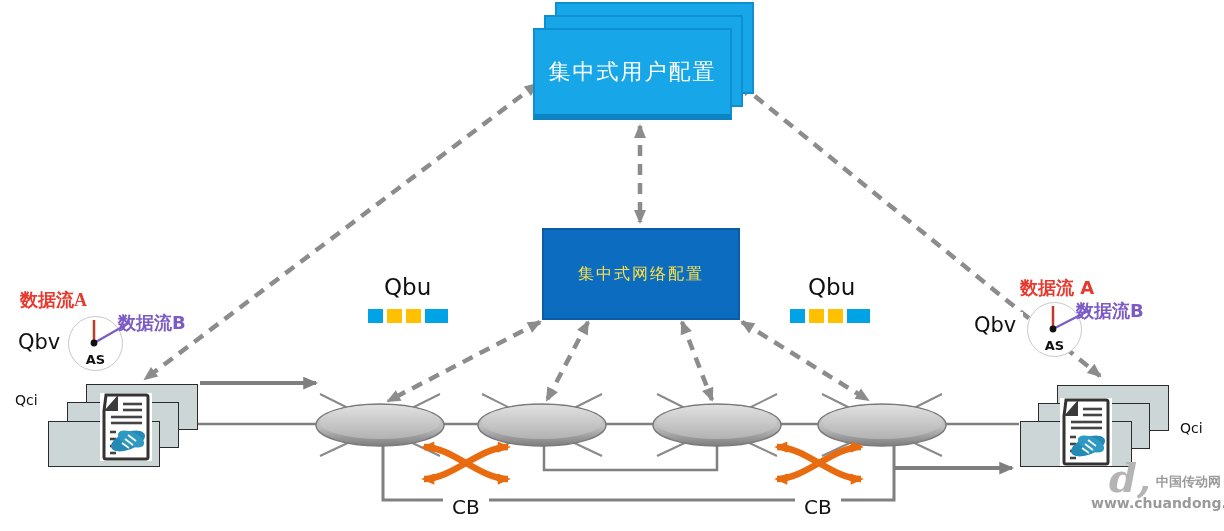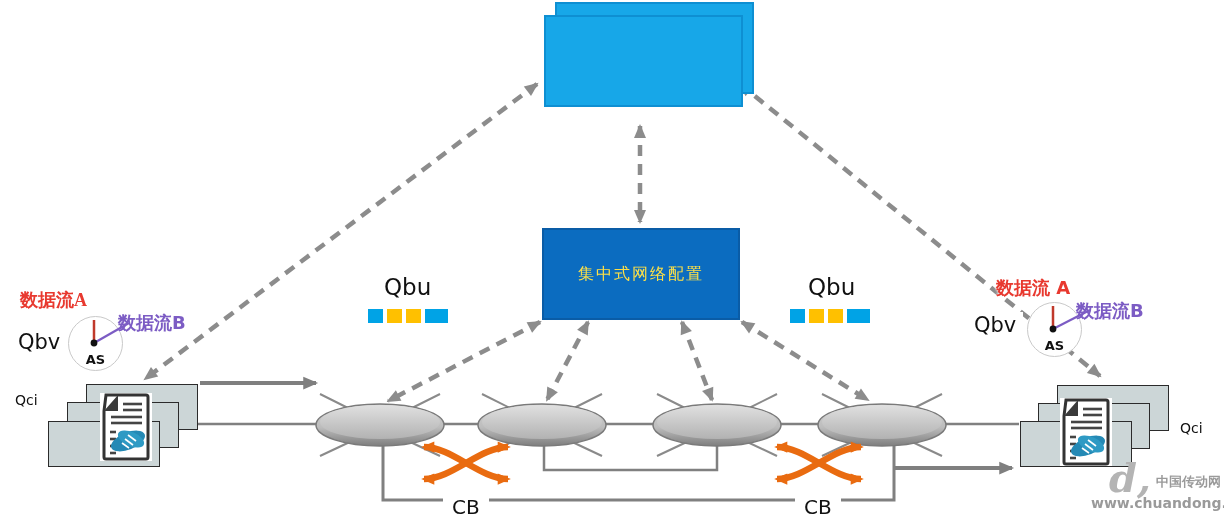--- a/index.html
+++ b/index.html
@@ -159,20 +159,23 @@
     <g stroke="#e96b10" stroke-width="6.5" fill="none" marker-start="url(#mo)" marker-end="url(#mo)">
       <path d="M424,447 C452,447 480,479 508,479"></path>
       <path d="M424,479 C452,479 480,447 508,447"></path>
       <path d="M777,447 C805,447 833,479 861,479"></path>
       <path d="M777,479 C805,479 833,447 861,447"></path>
     </g>
   </svg>
 
   <div class="cucbox cuc-back"></div>
   <div class="cucbox cuc-mid"></div>
+  <div class="cucbox cuc-front">
+    <span class="t">集中式用户配置</span>
+  </div>
 
   <div class="cnc">
     <span class="t">集中式网络配置</span>
   </div>
 
   <div class="wlabel qbu-label" style="left:377px;top:273px;">Qbu</div>
   <div class="qbu-sq-row" id="qbu-left-squares" style="left:368px;top:309px;">
       <span class="qbu-sq" style="background: rgb(0, 163, 230); width: 15px;"></span>
       <span class="qbu-sq" style="background: rgb(255, 192, 0); width: 15px;"></span>
       <span class="qbu-sq" style="background: rgb(255, 192, 0); width: 15px;"></span>
@@ -218,21 +221,21 @@
       <ellipse cx="33" cy="48" rx="14" ry="7" transform="rotate(24 33 48)" fill="#2e9ac4"></ellipse>
       <g stroke="#fff" stroke-width="1.6">
         <line x1="30" y1="44" x2="38" y2="50"></line>
           <line x1="27" y1="48" x2="35" y2="54"></line>
           <line x1="24" y1="52" x2="31" y2="57"></line>
       </g>
     </g>
   </svg>
   <div class="wlabel qci" style="left:8px;top:391px;">Qci</div>
 
-  <div class="stream stream-a" style="left:996px;top:276px;">数据流 A</div>
+  <div class="stream stream-a" style="left:1020px;top:276px;">数据流 A</div>
   <div class="stream stream-b" style="left:1076px;top:299px;">数据流B</div>
   <div class="wlabel qbv" style="left:967px;top:312px;">Qbv</div>
 
   <div class="clock" style="left:1027px;top:302px;">
     <span class="as">AS</span>
   </div>
 
   <div class="stk z2" style="left:1057px;top:385px;"></div>
   <div class="stk z3" style="left:1038px;top:403px;"></div>
   <div class="stk z4" style="left:1020px;top:421px;"></div>

